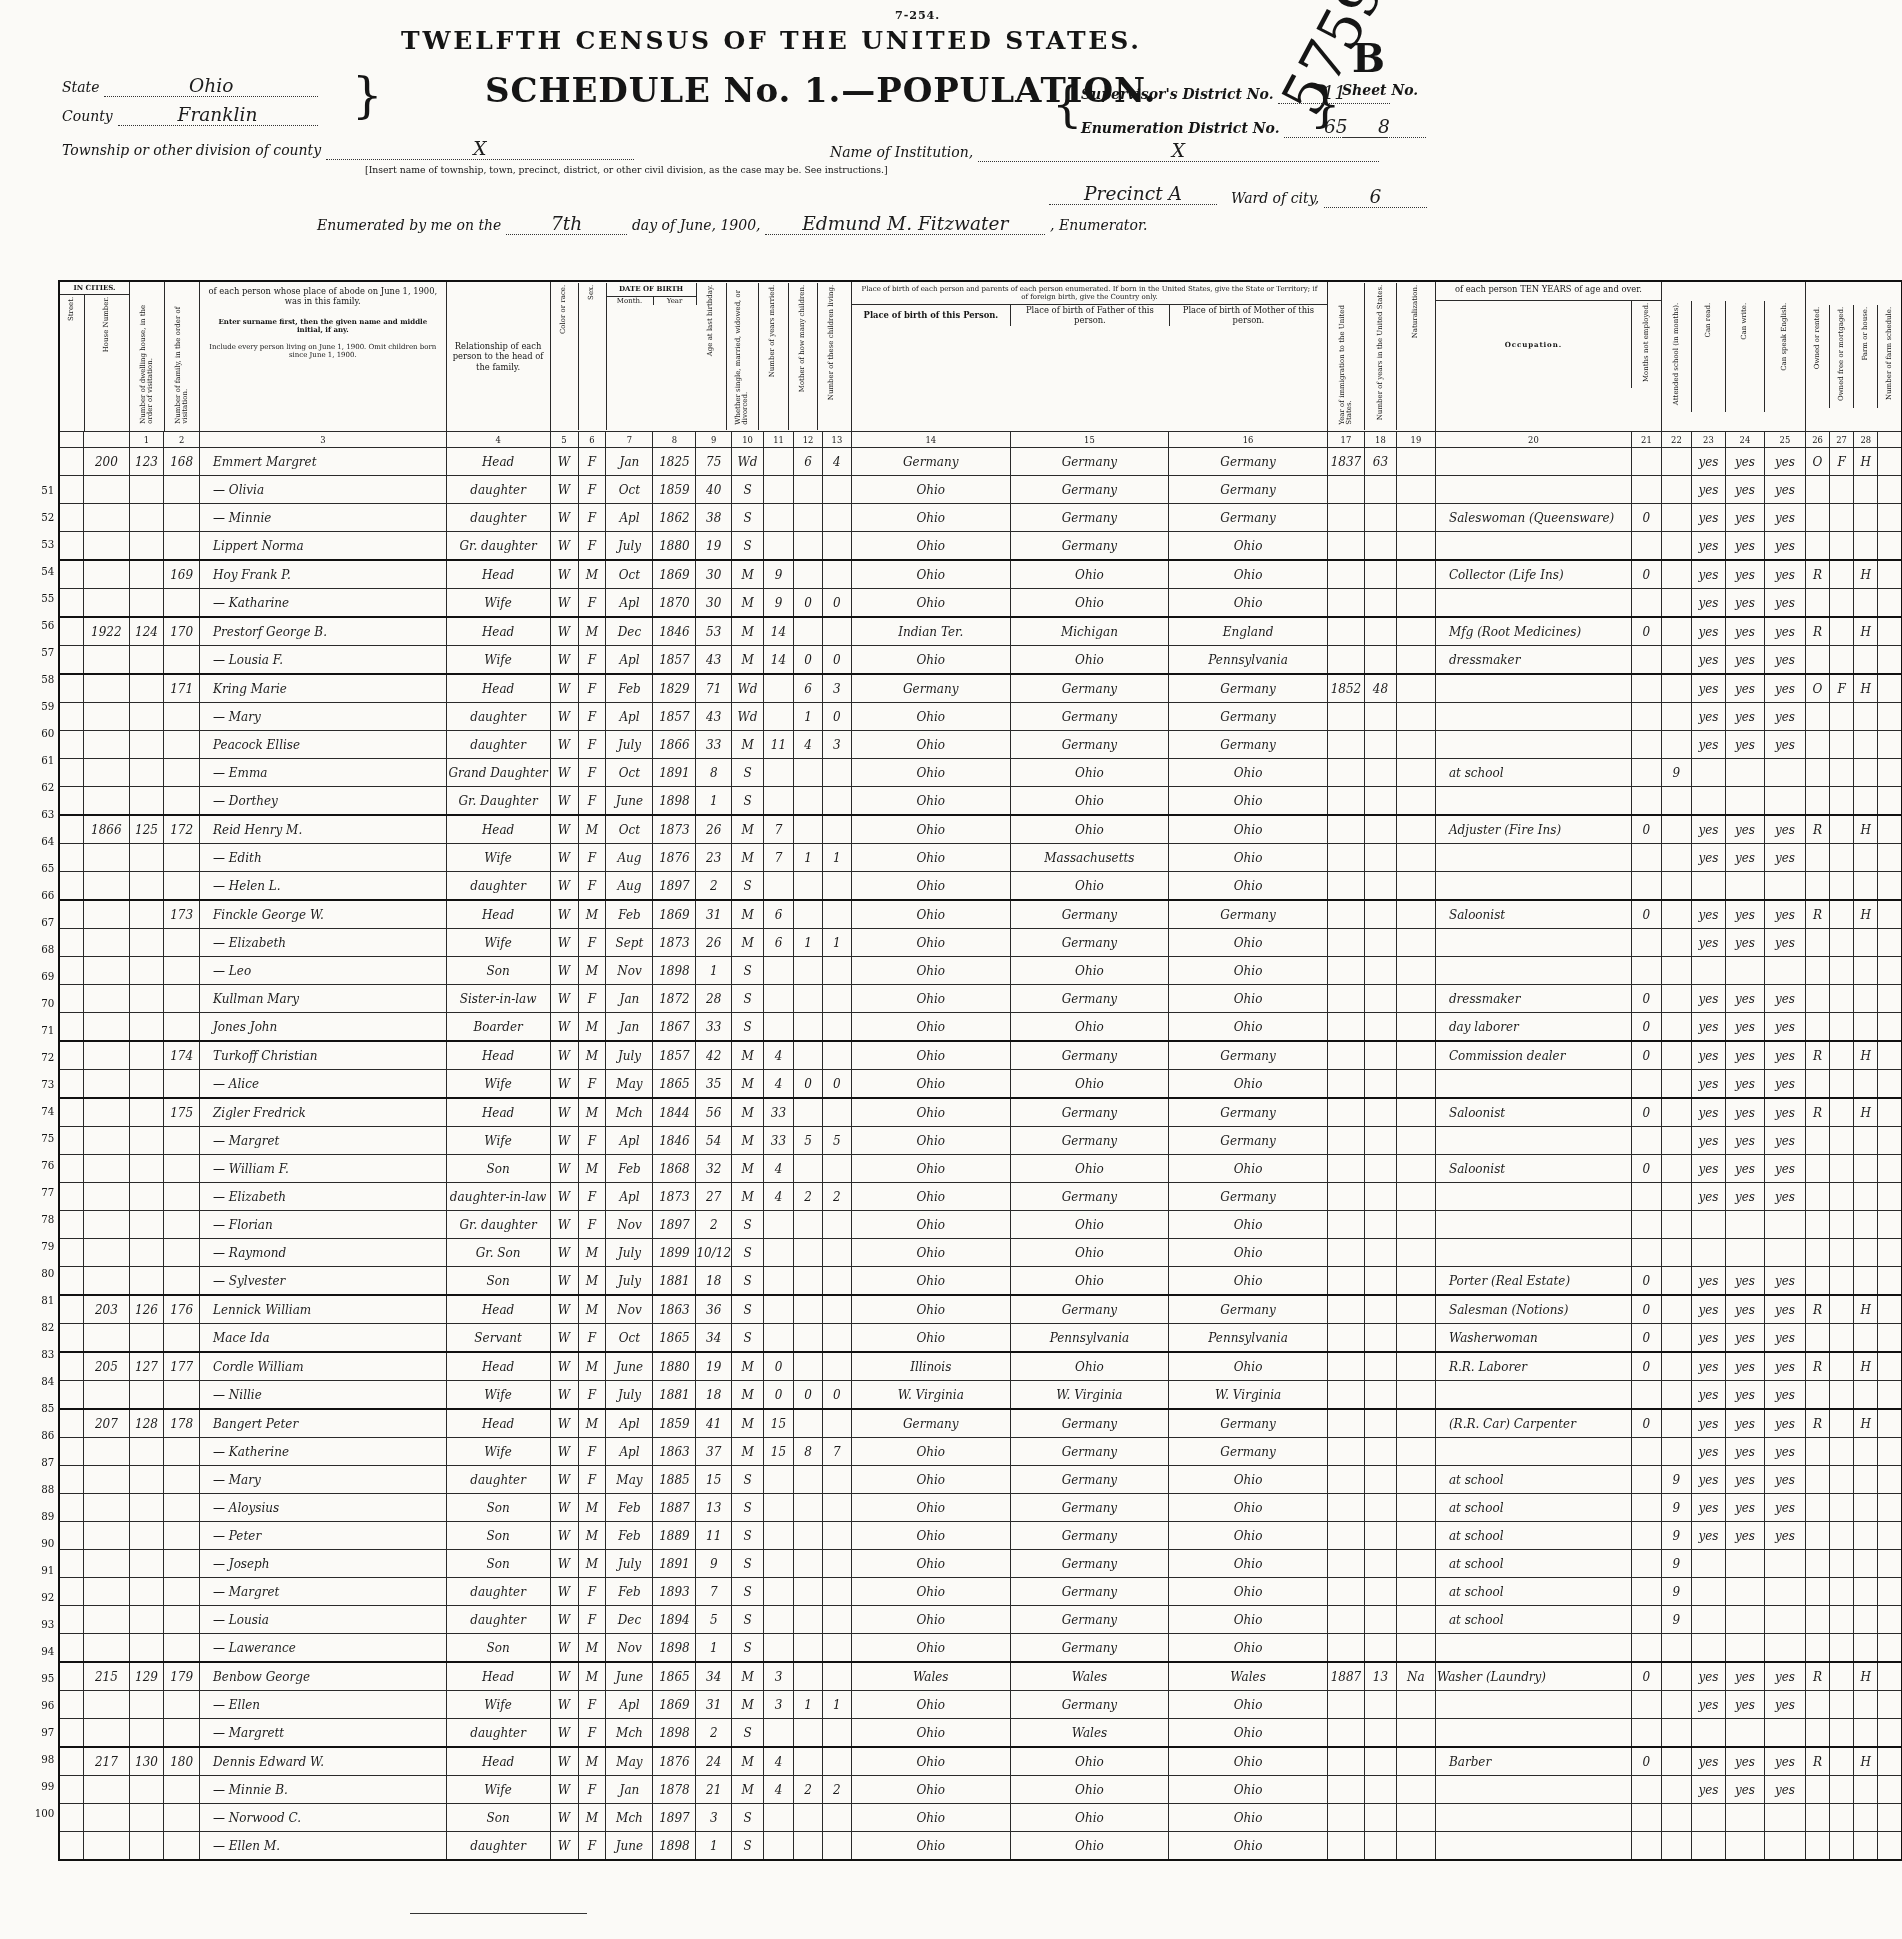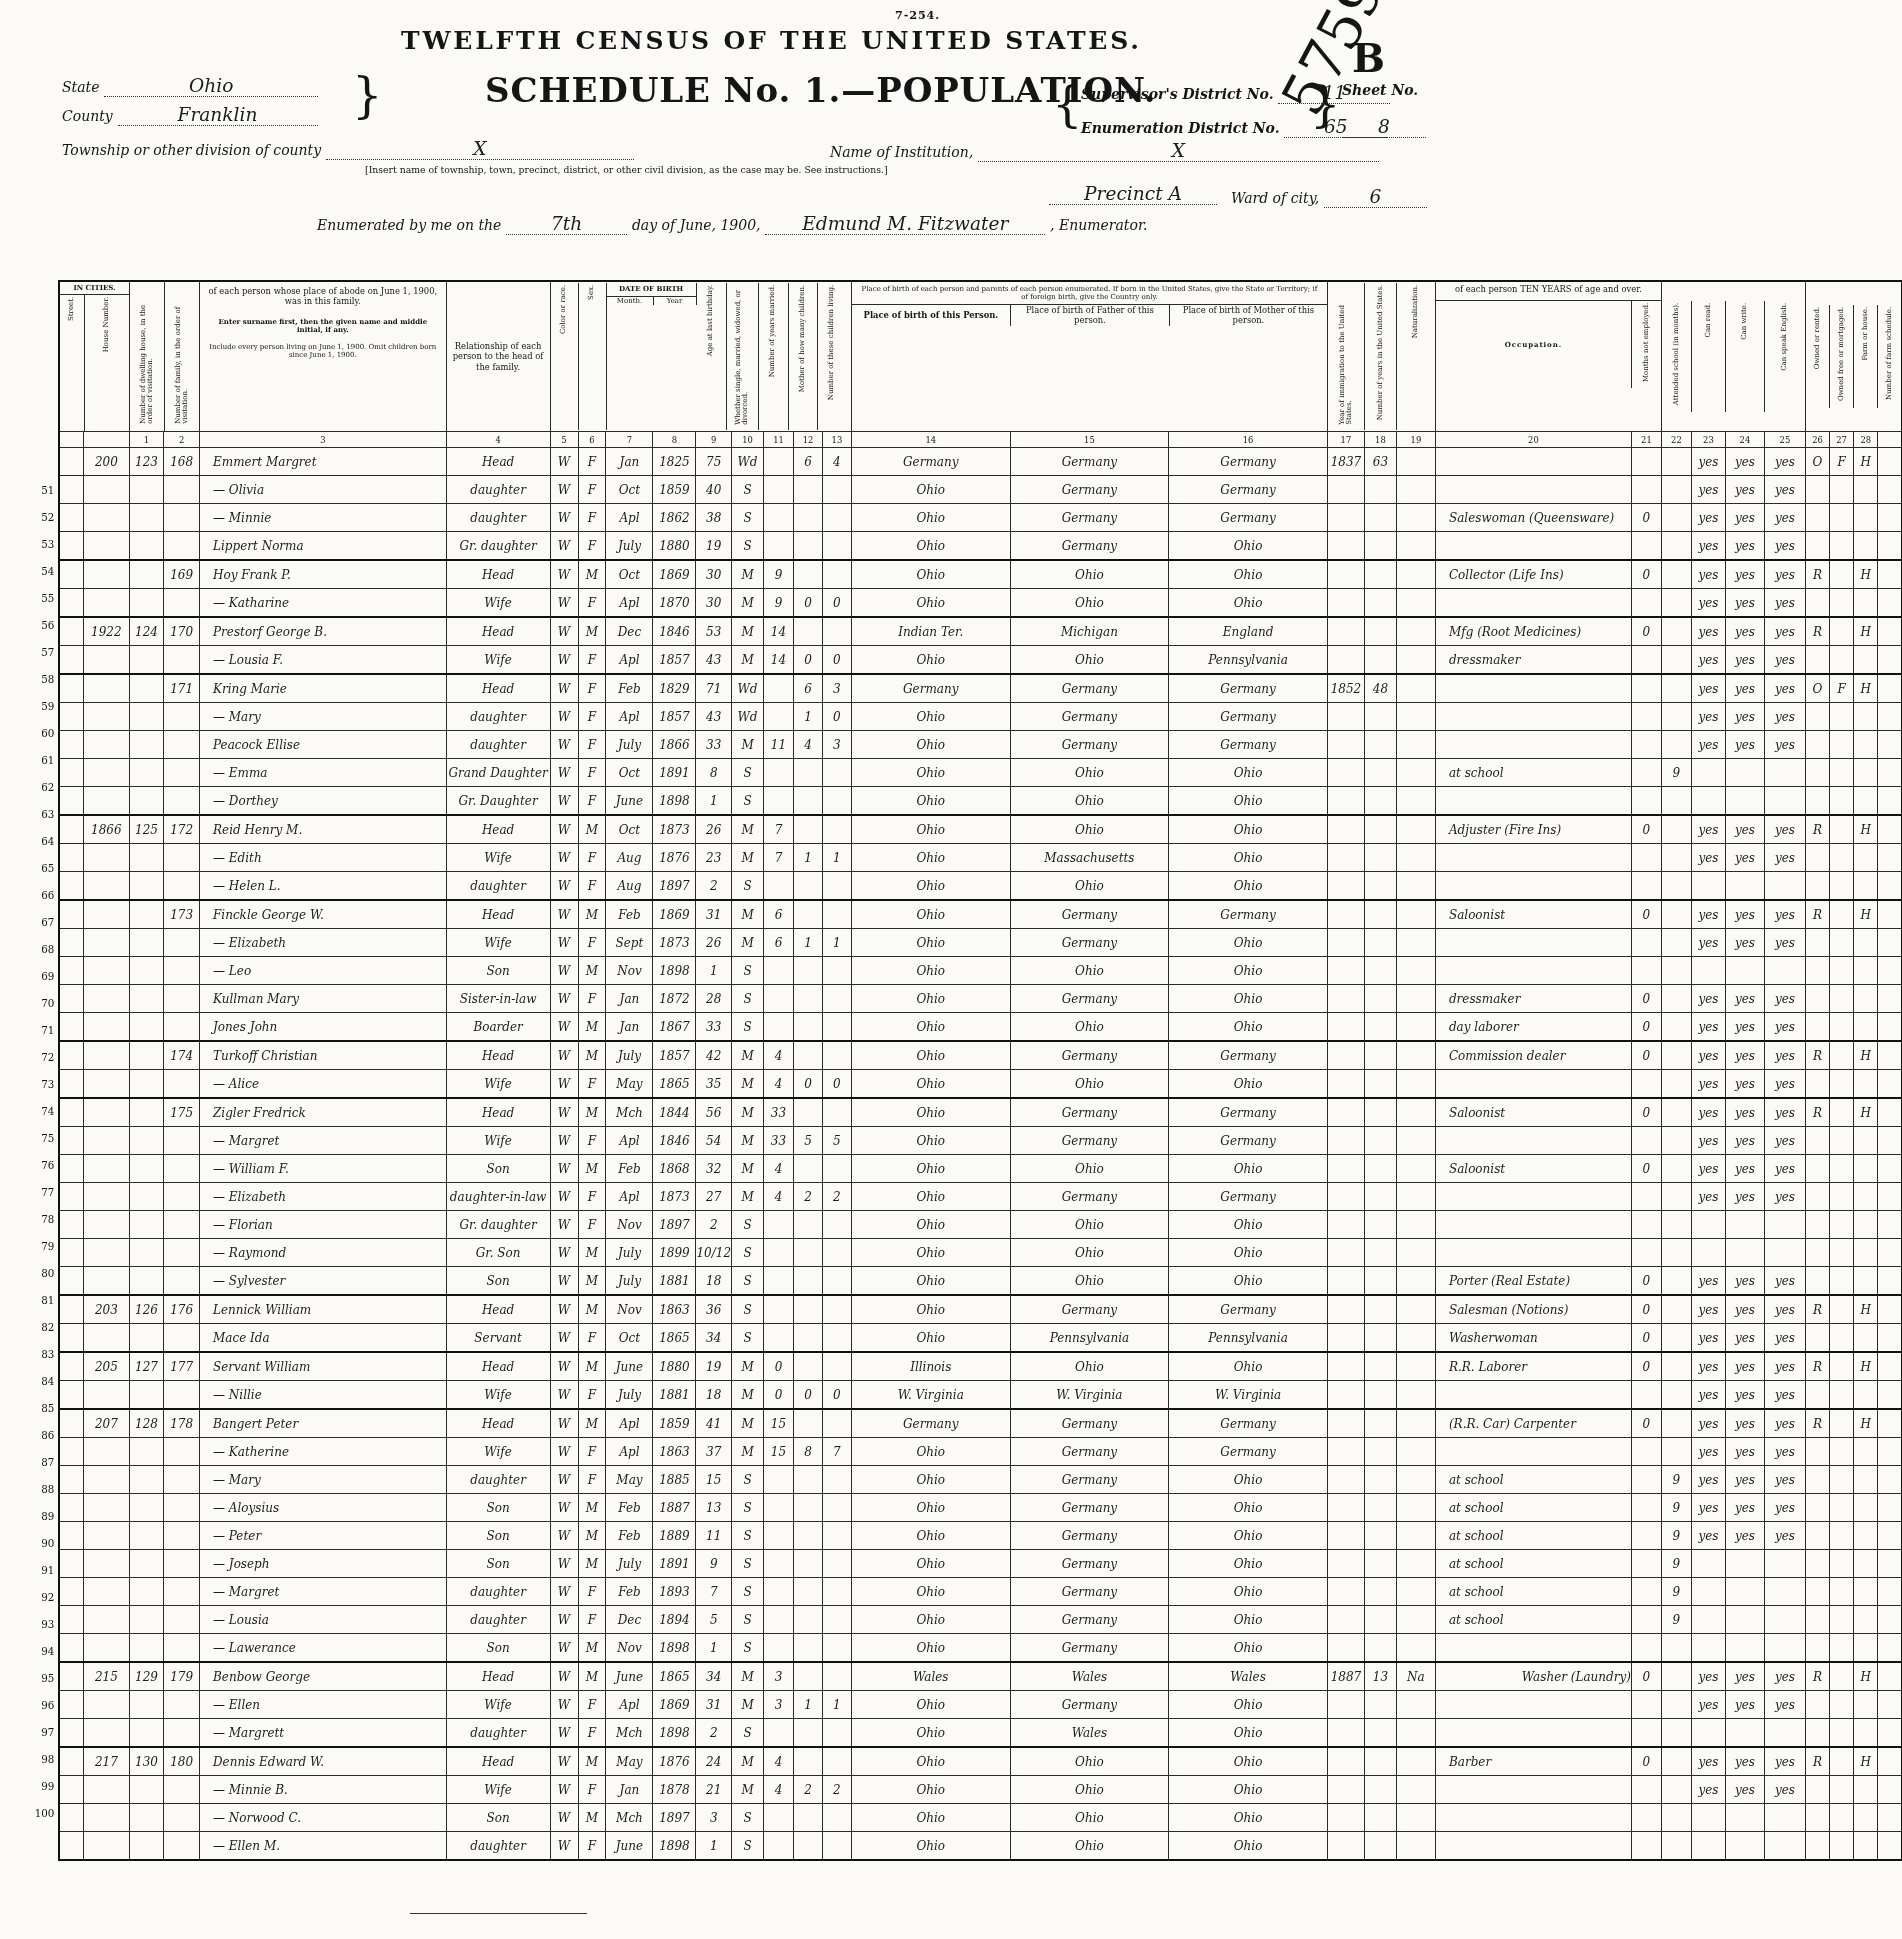--- a/index.html
+++ b/index.html
@@ -1415,21 +1415,21 @@
             <td class="hw gl cell-c"></td>
             <td class="hw cell-c"></td>
             <td class="hw cell-c"></td>
             <td class="hw cell-c"></td>
           </tr>
           <tr class="fb">
             <td class="hw cell-c"></td>
             <td class="hw cell-c">205</td>
             <td class="hw cell-c">127</td>
             <td class="hw cell-c">177</td>
-            <td class="hw gl" style="padding-left: 13px;">Servant William</td>
+            <td class="hw gl" style="padding-left: 13px;">Cordle William</td>
             <td class="hw cell-c">Head</td>
             <td class="hw gl cell-c">W</td>
             <td class="hw cell-c">M</td>
             <td class="hw cell-c">June</td>
             <td class="hw cell-c">1880</td>
             <td class="hw cell-c">19</td>
             <td class="hw cell-c">M</td>
             <td class="hw cell-c">0</td>
             <td class="hw cell-c"></td>
             <td class="hw cell-c"></td>
@@ -1795,21 +1795,21 @@
             <td class="hw cell-c">M</td>
             <td class="hw cell-c">3</td>
             <td class="hw cell-c"></td>
             <td class="hw cell-c"></td>
             <td class="hw gl cell-c">Wales</td>
             <td class="hw cell-c">Wales</td>
             <td class="hw cell-c">Wales</td>
             <td class="hw gl cell-c">1887</td>
             <td class="hw cell-c">13</td>
             <td class="hw cell-c">Na</td>
-            <td class="hw gl" style="padding-left: 25px; text-align: right;">Washer (Laundry)</td>
+            <td class="hw gl" style="padding-left: 1px;">Washer (Laundry)</td>
             <td class="hw cell-c">0</td>
             <td class="hw gl cell-c"></td>
             <td class="hw cell-c">yes</td>
             <td class="hw cell-c">yes</td>
             <td class="hw cell-c">yes</td>
             <td class="hw gl cell-c">R</td>
             <td class="hw cell-c"></td>
             <td class="hw cell-c">H</td>
             <td class="hw cell-c"></td>
           </tr>

